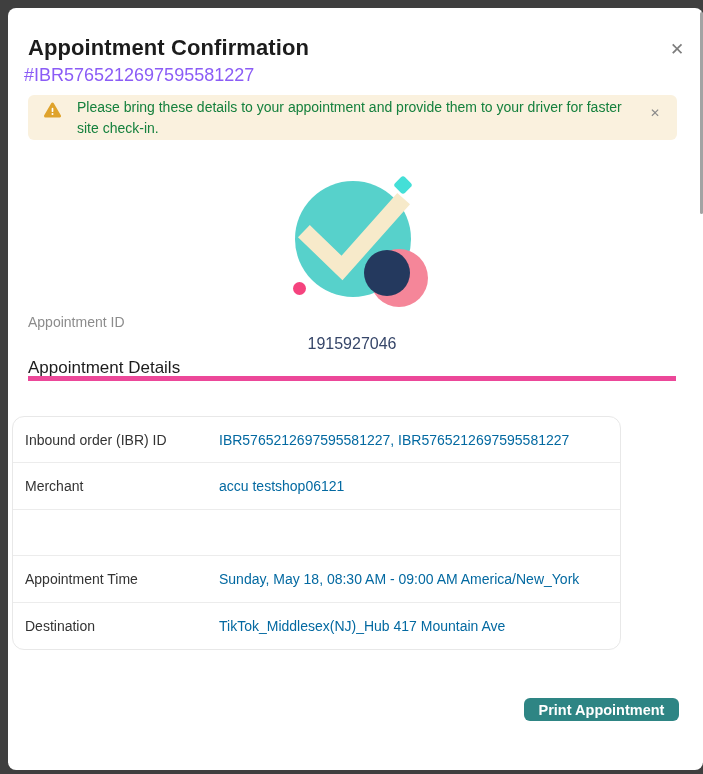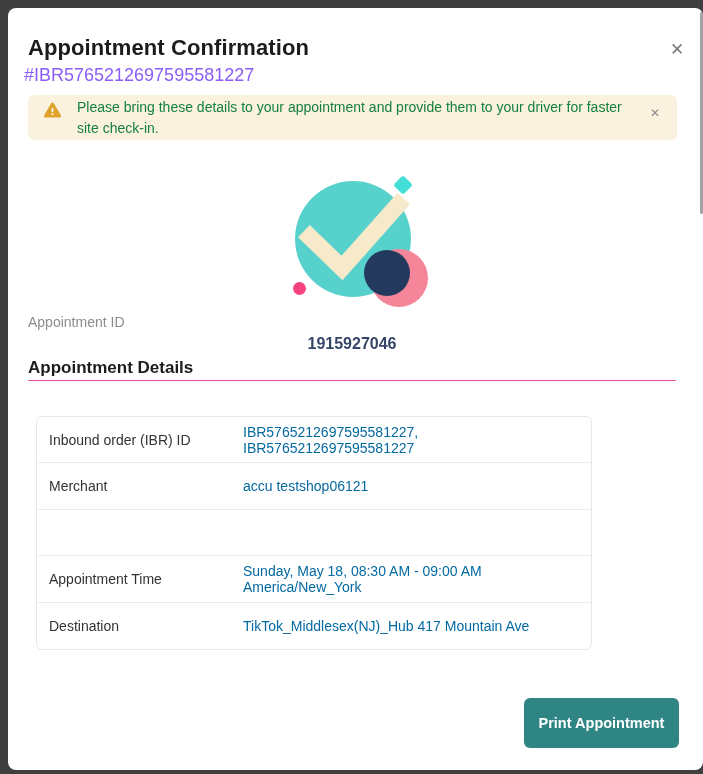--- a/index.html
+++ b/index.html
@@ -61,40 +61,40 @@
   .pink-dot {
     position:absolute; left:-1px; top:105px; width:13px; height:13px;
     background:#f5437e; border-radius:50%;
   }
   .appt-id-label {
     position:absolute; left:20px; top:306px; width:648px;
     font-size:14px; color:#8c8c8c;
   }
   .appt-id-value {
     position:absolute; left:20px; top:327px; width:648px;
-    text-align:center; font-size:16px; font-weight:700; color:#364669;
+    text-align:center; font-size:16px; font-weight:400; color:#364669;
   }
   .details-heading {
     position:absolute; left:20px; top:350px; width:648px; height:23px;
-    font-size:17px; font-weight:700; color:#1c1c1c;
-    border-bottom:1px solid #ec4899; padding-bottom:6px;
+    font-size:17px; font-weight:400; color:#1c1c1c;
+    border-bottom:5px solid #ec4899; padding-bottom:6px;
   }
   .details-table {
-    position:absolute; left:28px; top:408px; width:556px; height:234px;
-    border:1px solid #e8e8e8; border-radius:6px; background:#fff;
+    position:absolute; left:4px; top:408px; width:609px; height:234px;
+    border:1px solid #e8e8e8; border-radius:12px; background:#fff;
   }
   .details-row {
     display:grid; grid-template-columns:194px 1fr; align-items:center;
     height:46.4px; padding:0 12px; font-size:14px; color:#2f2f2f;
   }
   .details-row:not(:last-child){ border-bottom:1px solid #ececec; }
   .details-label { color:#333333; }
   .details-value { color:#0369a1; }
   .print-btn {
-    position:absolute; left:516px; top:690px; width:155px; height:50px;
+    position:absolute; left:516px; top:690px; width:155px; height:23px;
     background:#2e8584; color:#ffffff; border:none; border-radius:6px;
     font-size:14.5px; font-weight:700; font-family:"Liberation Sans", sans-serif;
     cursor:pointer;
     text-align:center;
   }
   .scroll-thumb {
     position:absolute; left:692px; top:4px; width:3px; height:202px;
     background:#a3a3a3; border-radius:2px;
   }
 </style>

